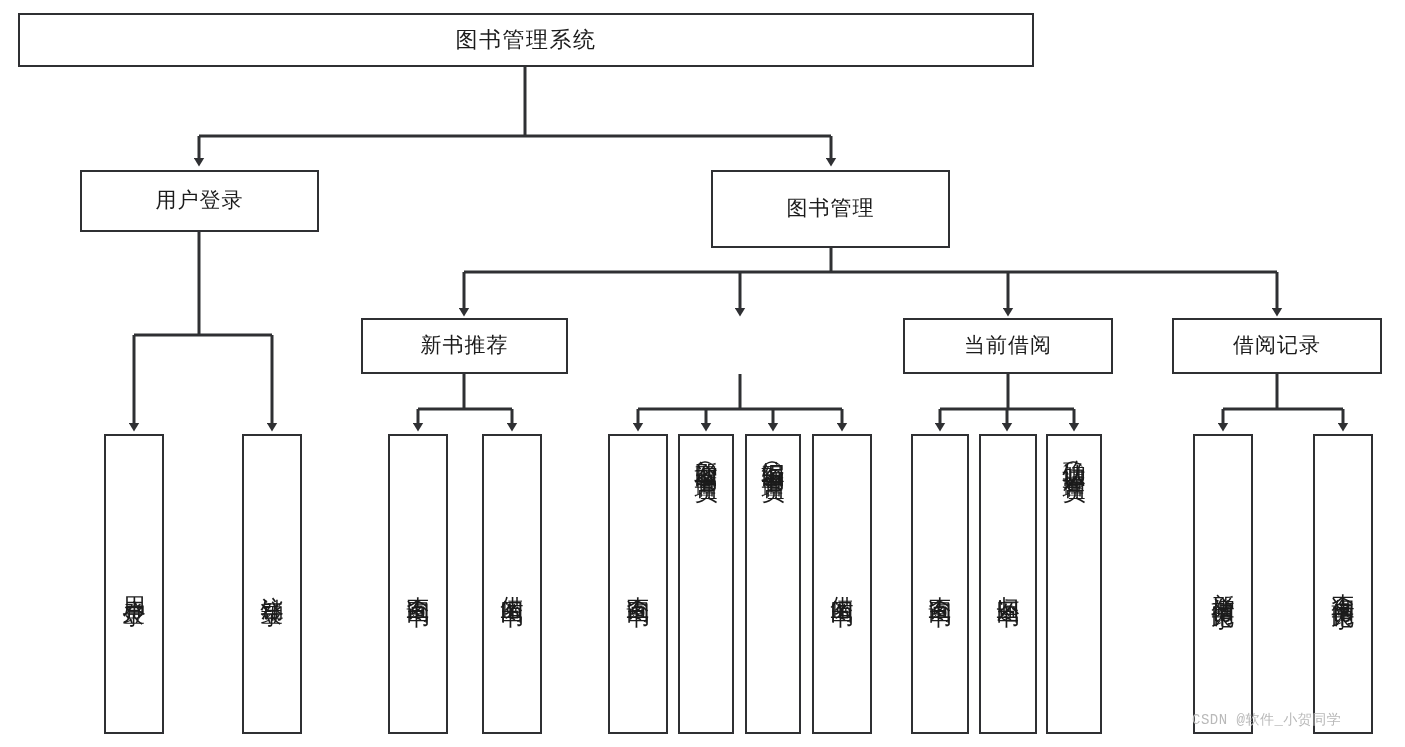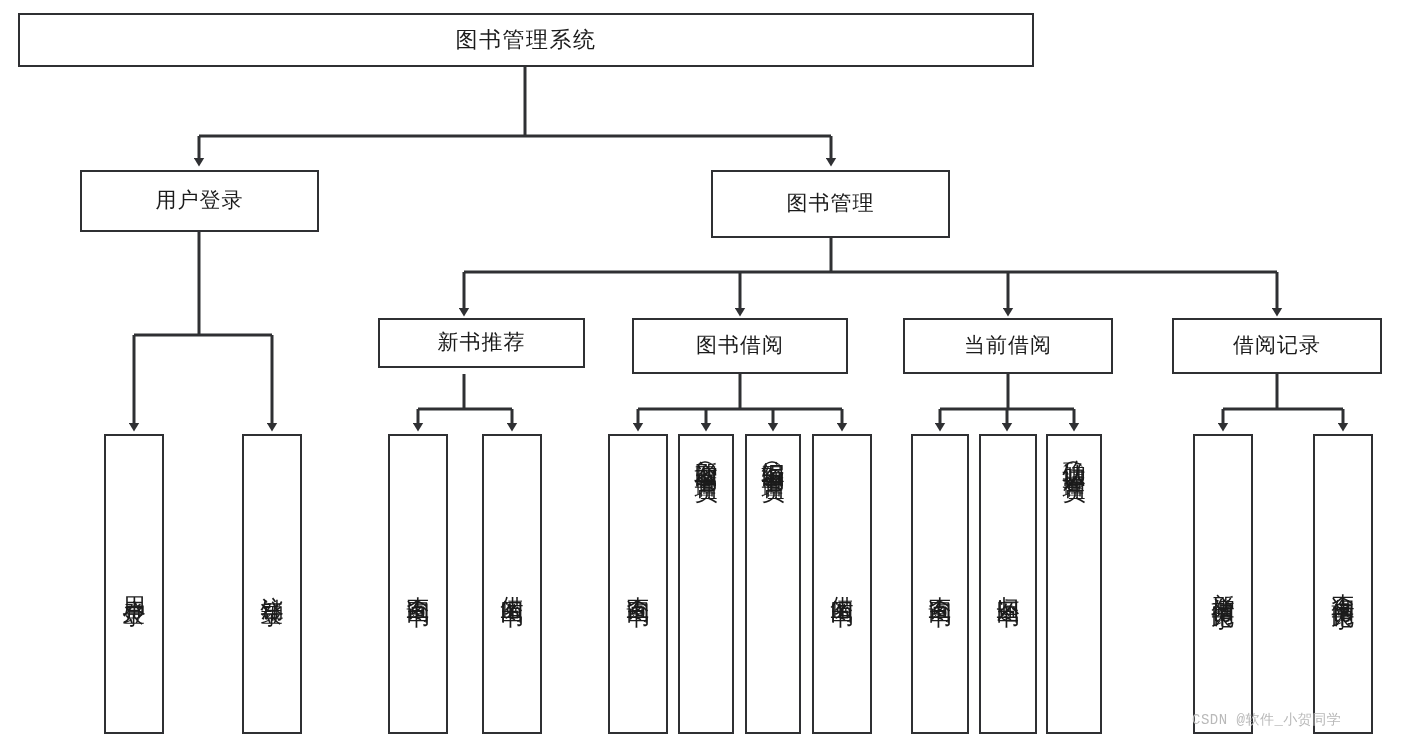--- a/index.html
+++ b/index.html
@@ -120,29 +120,26 @@
     </g>
   </svg>
 
   <div class="node h root" style="left:18px;top:13px;width:1016px;height:54px;">
     <span class="label">图书管理系统</span>
   </div>
 
   <div class="node h" style="left:80px;top:170px;width:239px;height:62px;">
     <span class="label">用户登录</span>
   </div>
-  <div class="node h" style="left:711px;top:170px;width:239px;height:68px;">
+  <div class="node h" style="left:711px;top:170px;width:239px;height:78px;">
     <span class="label">图书管理</span>
   </div>
 
-  <div class="node h" style="left:378px;top:318px;width:207px;height:50px;">
+  <div class="node h" style="left:361px;top:318px;width:207px;height:56px;">
     <span class="label">新书推荐</span>
-  </div>
-  <div class="node h" style="left:632px;top:318px;width:216px;height:56px;">
-    <span class="label">图书借阅</span>
   </div>
   <div class="node h" style="left:1172px;top:318px;width:210px;height:56px;">
     <span class="label">借阅记录</span>
   </div>
   <div class="node h" style="left:903px;top:318px;width:210px;height:56px;">
     <span class="label">当前借阅</span>
   </div>
 
   <div class="node v" style="left:104px;top:434px;width:60px;height:300px;">
     <span class="label">用户登录</span>

